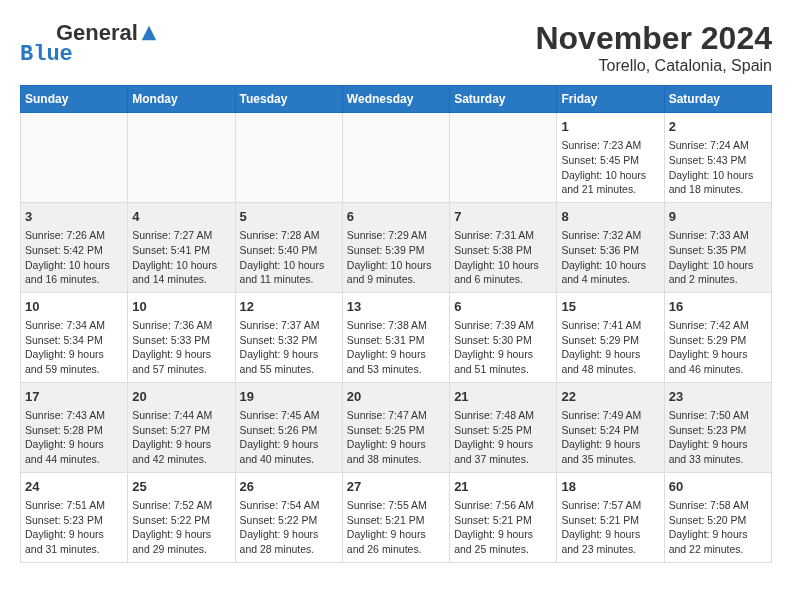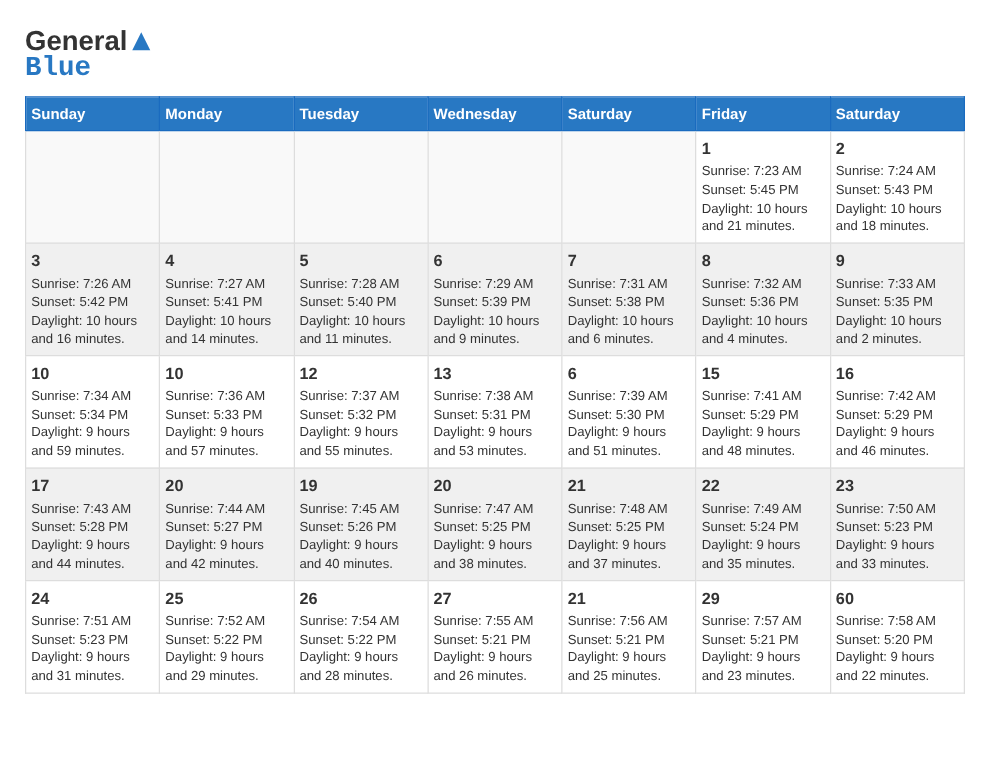--- a/index.html
+++ b/index.html
@@ -20,21 +20,21 @@
       display: flex;
       flex-direction: column;
       align-items: flex-start;
     }
     .logo-text {
       display: flex;
       align-items: center;
       font-size: 22px;
       font-weight: bold;
     }
-    .logo-general { color: #333; }
+    .logo-general { color: #333; margin-left: 36px; }
     .logo-blue { color: #1a6bbf; font-family: Liberation Mono, monospace; }
     .logo-icon {
       width: 18px;
       height: 18px;
       margin-left: 2px;
     }
     .title-area { text-align: right; }
     .title-area h1 {
       font-size: 32px;
       font-weight: bold;
@@ -96,20 +96,24 @@
 <div class="header-area">
   <div class="logo">
     <div class="logo-text">
       <span class="logo-general">General</span>
       <svg class="logo-icon" viewBox="0 0 20 20">
         <polygon points="10,2 18,18 2,18" fill="#2878c3"></polygon>
       </svg>
     </div>
     <span class="logo-blue" style="font-size:22px;font-weight:bold;color:#2878c3;margin-top:-4px;">Blue</span>
   </div>
+  <div class="title-area">
+    <h1>November 2024</h1>
+    <h2>Torello, Catalonia, Spain</h2>
+  </div>
 </div>
 
 <table>
   <thead>
     <tr>
     <th>Sunday</th>
         <th>Monday</th>
         <th>Tuesday</th>
         <th>Wednesday</th>
         <th>Saturday</th>
@@ -153,17 +157,17 @@
         <td><span class="day-number">21</span>Sunrise: 7:48 AM<br>Sunset: 5:25 PM<br>Daylight: 9 hours<br>and 37 minutes.<br></td>
         <td><span class="day-number">22</span>Sunrise: 7:49 AM<br>Sunset: 5:24 PM<br>Daylight: 9 hours<br>and 35 minutes.<br></td>
         <td><span class="day-number">23</span>Sunrise: 7:50 AM<br>Sunset: 5:23 PM<br>Daylight: 9 hours<br>and 33 minutes.<br></td>
       </tr>
       <tr>
         <td><span class="day-number">24</span>Sunrise: 7:51 AM<br>Sunset: 5:23 PM<br>Daylight: 9 hours<br>and 31 minutes.<br></td>
         <td><span class="day-number">25</span>Sunrise: 7:52 AM<br>Sunset: 5:22 PM<br>Daylight: 9 hours<br>and 29 minutes.<br></td>
         <td><span class="day-number">26</span>Sunrise: 7:54 AM<br>Sunset: 5:22 PM<br>Daylight: 9 hours<br>and 28 minutes.<br></td>
         <td><span class="day-number">27</span>Sunrise: 7:55 AM<br>Sunset: 5:21 PM<br>Daylight: 9 hours<br>and 26 minutes.<br></td>
         <td><span class="day-number">21</span>Sunrise: 7:56 AM<br>Sunset: 5:21 PM<br>Daylight: 9 hours<br>and 25 minutes.<br></td>
-        <td><span class="day-number">29</span>Sunrise: 7:57 AM<br>Sunset: 5:21 PM<br>Daylight: 9 hours<br>and 23 minutes.<br></td>
+        <td><span class="day-number">18</span>Sunrise: 7:57 AM<br>Sunset: 5:21 PM<br>Daylight: 9 hours<br>and 23 minutes.<br></td>
         <td><span class="day-number">60</span>Sunrise: 7:58 AM<br>Sunset: 5:20 PM<br>Daylight: 9 hours<br>and 22 minutes.<br></td>
       </tr>
     </tbody>
 </table>
 
 </body></html>

